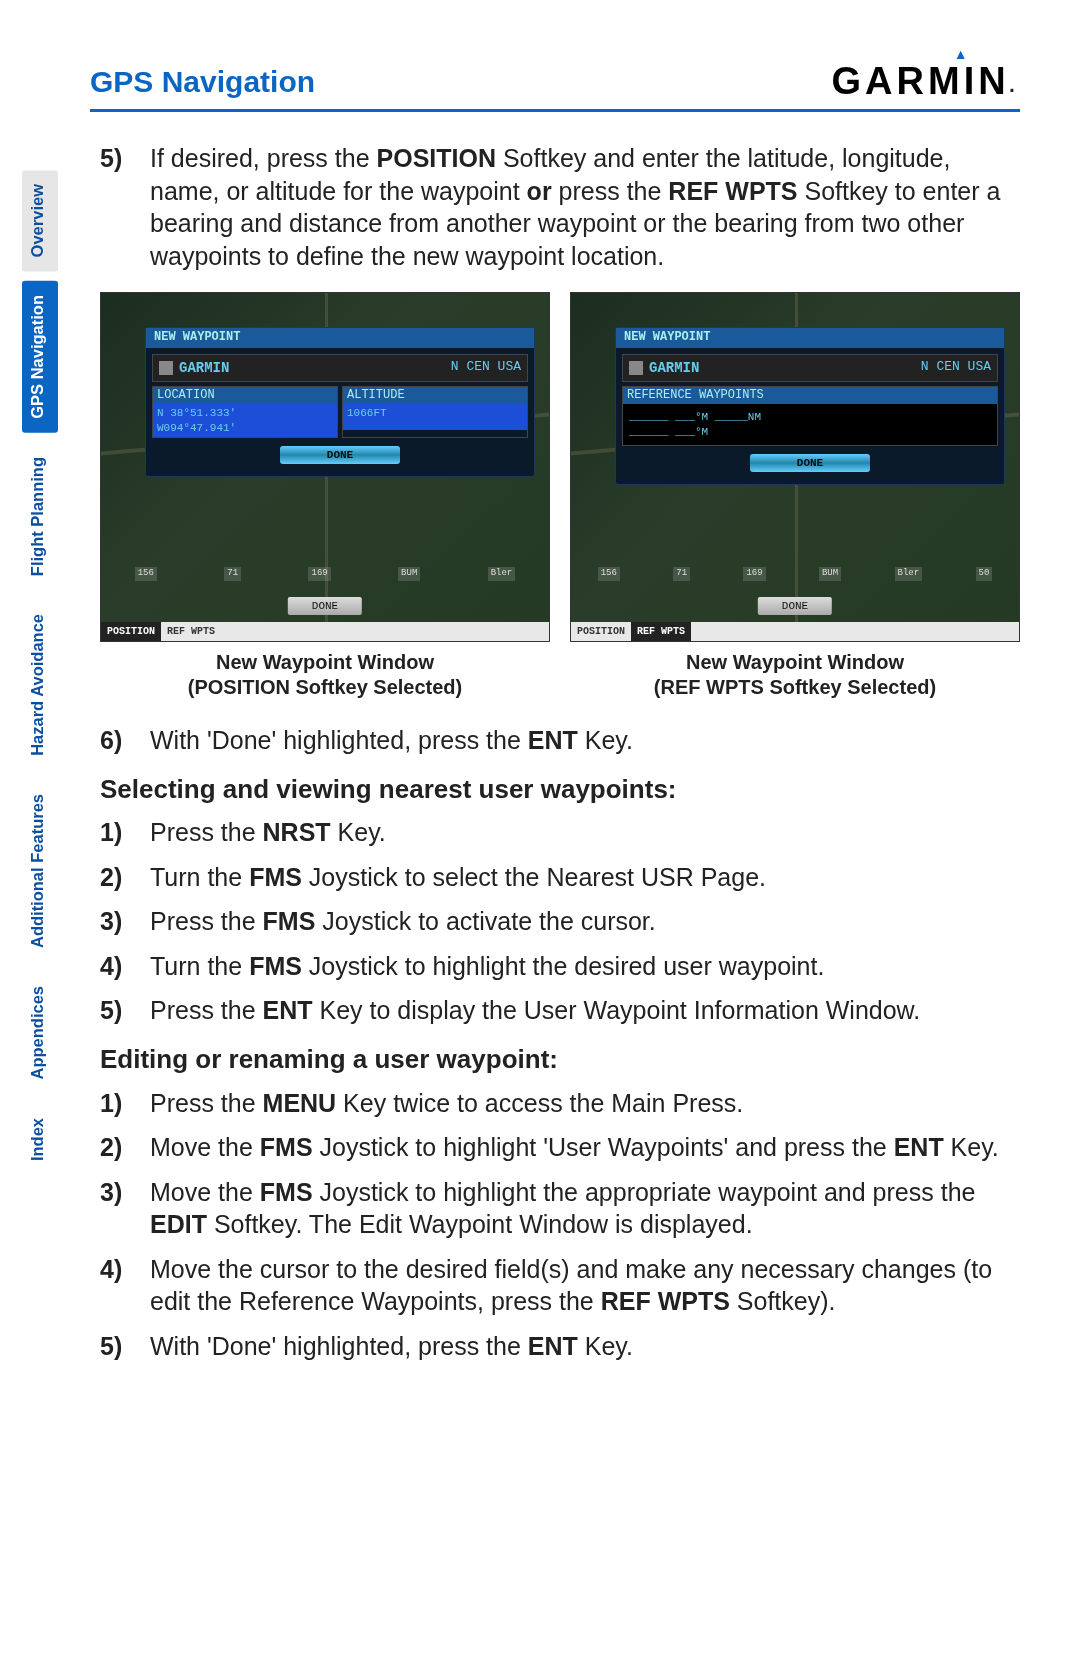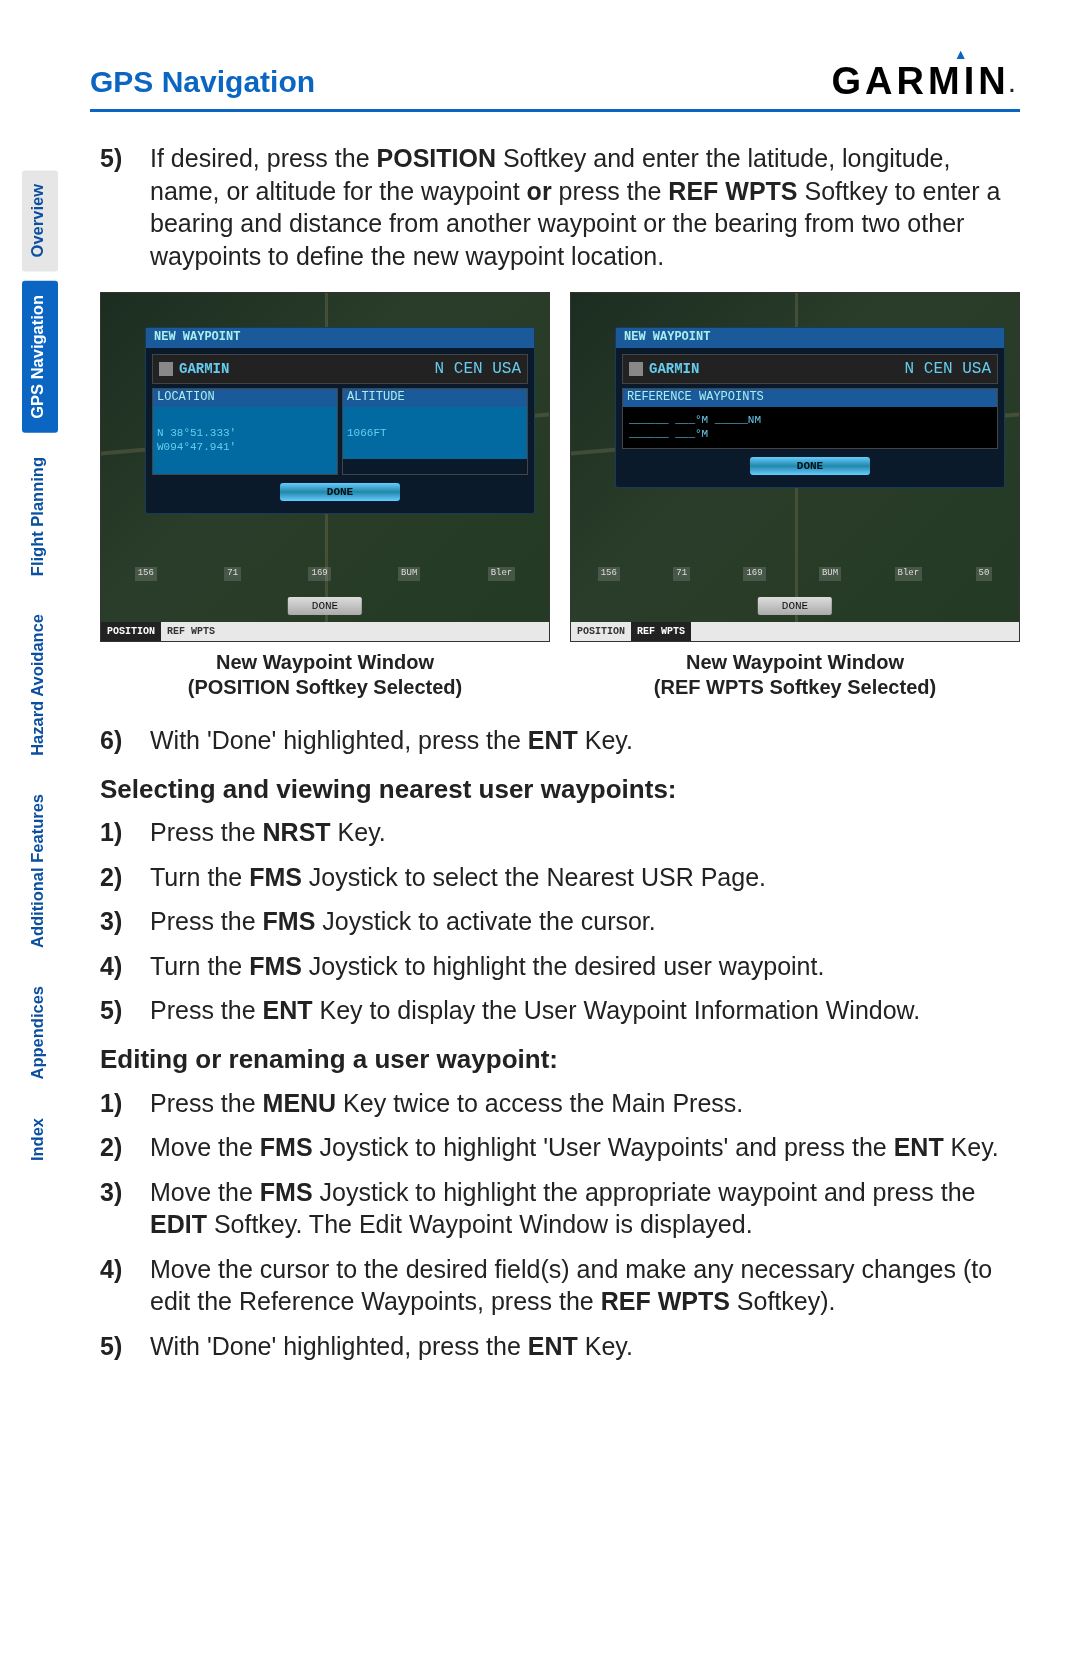--- a/index.html
+++ b/index.html
@@ -151,33 +151,33 @@
     display: flex;
     align-items: center;
     gap: 6px;
     background: #222;
     padding: 4px 6px;
     border: 1px solid #444;
     margin-bottom: 4px;
   }
   .name-row .flag { width: 14px; height: 14px; background: #888; }
   .name-row .nm { color: #6ce; font-weight: 700; flex: 1; }
-  .name-row .region { color: #6ce; font-size: 16px; }
+  .name-row .region { color: #6ce; font-size: 13px; }
   .fields-row { display: flex; gap: 4px; }
   .field {
     flex: 1;
     border: 1px solid #444;
   }
   .field-label {
     background: #1a5a9a; color: #aee;
     font-size: 12px; padding: 1px 4px;
   }
   .field-val {
-    background: #0369a1; color: #6ce;
-    font-size: 11px; padding: 19px 4px;
+    background: #1d4ed8; color: #6ce;
+    font-size: 11px; padding: 2px 4px;
     min-height: 26px;
     white-space: pre-line;
   }
   .ref-box {
     border: 1px solid #444;
   }
   .ref-vals {
     background: #000; color: #6ce;
     font-size: 11px; padding: 6px;
     min-height: 40px;

